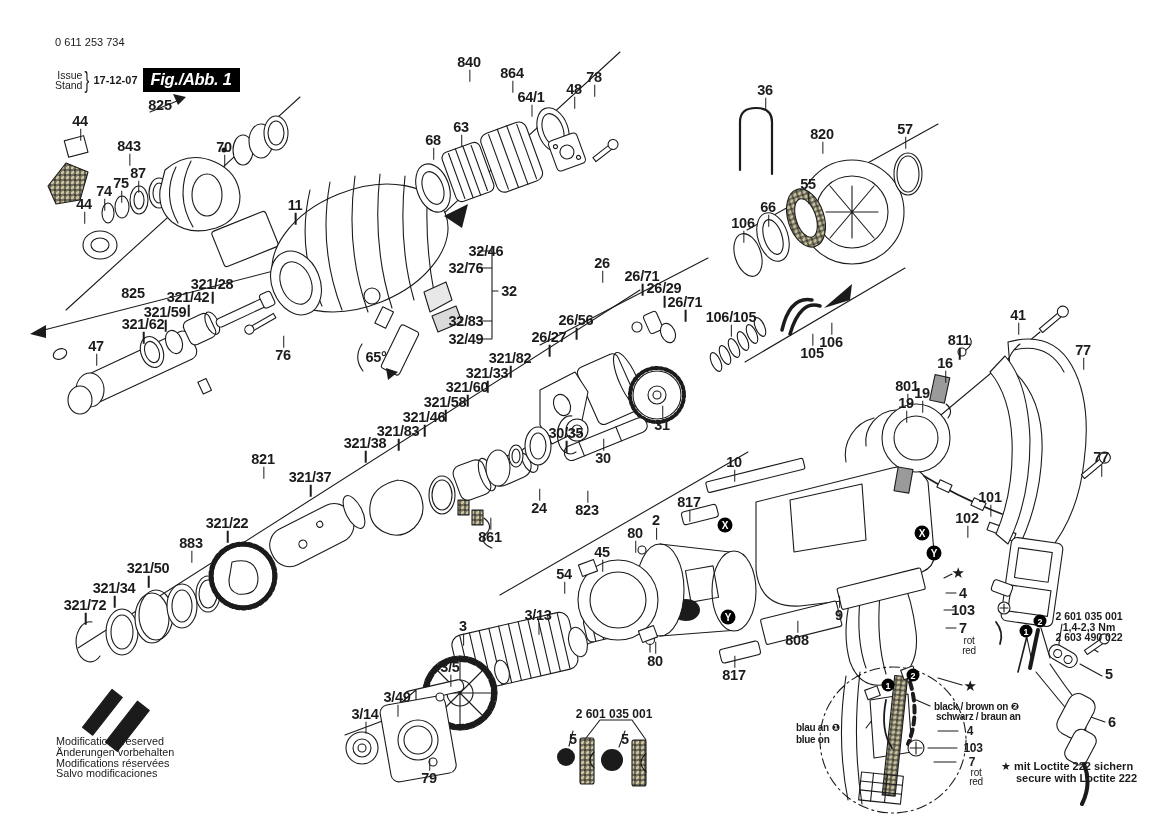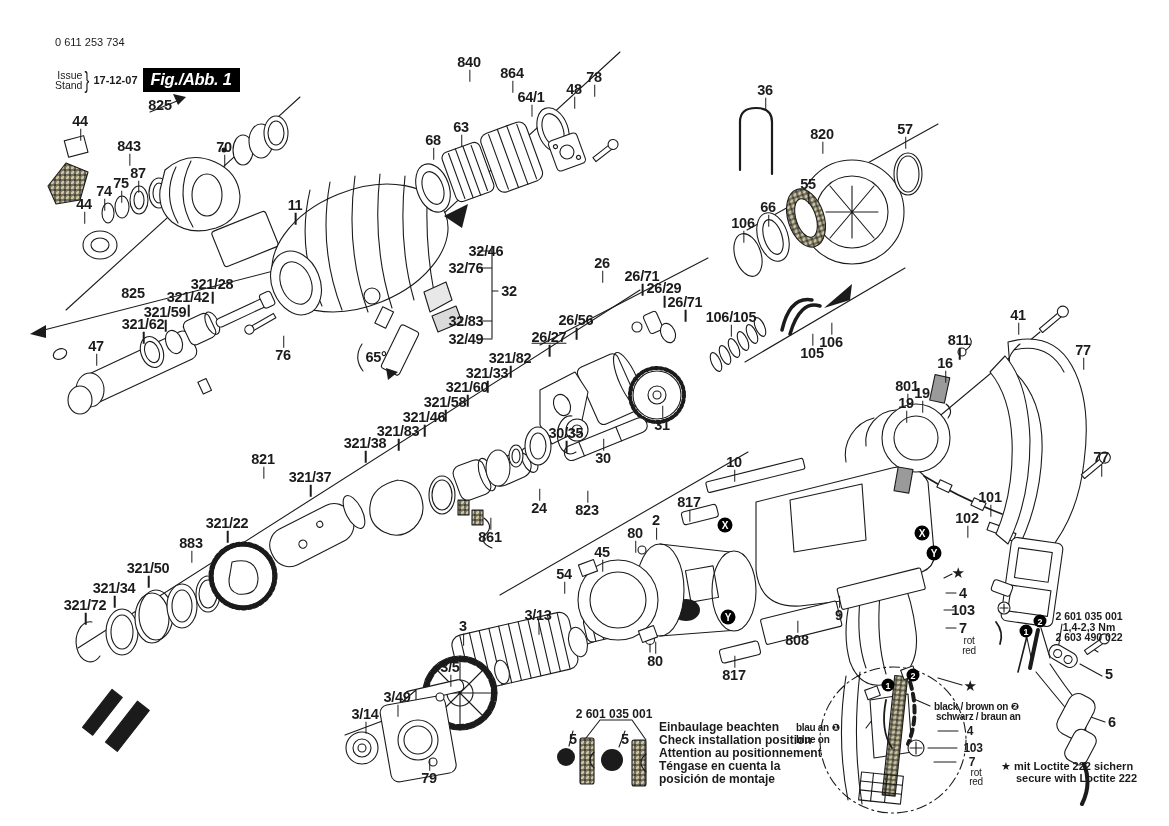--- a/index.html
+++ b/index.html
@@ -473,21 +473,21 @@
       <div class="lbl" style="left: 466px; top: 251px; margin-left: 20px;">32/46</div>
       <div class="lbl" style="left: 466px; top: 268px;">32/76</div>
       <div class="lbl" style="left: 509px; top: 291px;">32</div>
       <div class="lbl" style="left: 466px; top: 321px;">32/83</div>
       <div class="lbl" style="left: 466px; top: 339px;">32/49</div>
       <div class="lbl ld" style="left: 602px; top: 263px;">26</div>
       <div class="lbl ld" style="left: 642px; top: 276px;">26/71</div>
       <div class="lbl ld" style="left: 664px; top: 288px;">26/29</div>
       <div class="lbl ld" style="left: 685px; top: 302px;">26/71</div>
       <div class="lbl ld" style="left: 576px; top: 320px;">26/56</div>
-      <div class="lbl ld" style="left: 549px; top: 337px; text-decoration: underline;">26/27</div>
+      <div class="lbl ld" style="left: 549px; top: 337px;">26/27</div>
       <div class="lbl ld" style="left: 731px; top: 317px;">106/105</div>
       <div class="lbl lu" style="left: 831px; top: 342px;">106</div>
       <div class="lbl lu" style="left: 812px; top: 353px;">105</div>
       <div class="lbl" style="left: 133px; top: 293px;">825</div>
       <div class="lbl ld" style="left: 212px; top: 284px;">321/28</div>
       <div class="lbl ld" style="left: 188px; top: 297px;">321/42</div>
       <div class="lbl ld" style="left: 165px; top: 312px; text-align: right;">321/59</div>
       <div class="lbl ld" style="left: 143px; top: 324px;">321/62</div>
       <div class="lbl ld" style="left: 96px; top: 346px;">47</div>
       <div class="lbl lu" style="left: 283px; top: 355px;">76</div>
@@ -574,29 +574,28 @@
     <div class="issue-stand">
       <div>Issue</div>
       <div>Stand</div>
     </div>
     <div class="brace">}</div>
     <div class="date">17-12-07</div>
     <div class="fig-badge">Fig./Abb. 1</div>
   </div>
 </div>
 
+<div class="ftr">
+  <div>Modifications reserved</div>
+  <div>Änderungen vorbehalten</div>
+  <div>Modifications réservées</div>
+  <div>Salvo modificaciones</div>
+</div>
 
 <div class="inst-pn">2 601 035 001</div>
-<div class="inst-text">
-  <div>Einbaulage beachten</div>
-  <div>Check installation position</div>
-  <div>Attention au positionnement</div>
-  <div>Téngase en cuenta la</div>
-  <div>posición de montaje</div>
-</div>
 
 <div class="torq">
   <div>2 601 035 001</div>
   <div>1,4-2,3 Nm</div>
   <div>2 603 490 022</div>
 </div>
 
 <div class="loct">
   <div>★ mit Loctite 222 sichern</div>
   <div class="l2">secure with Loctite 222</div>

